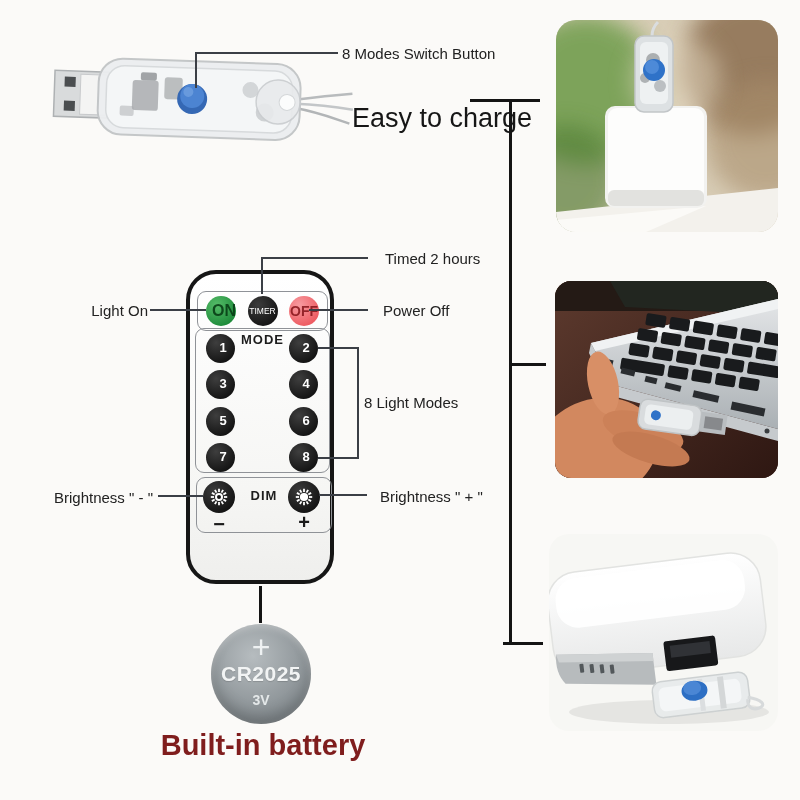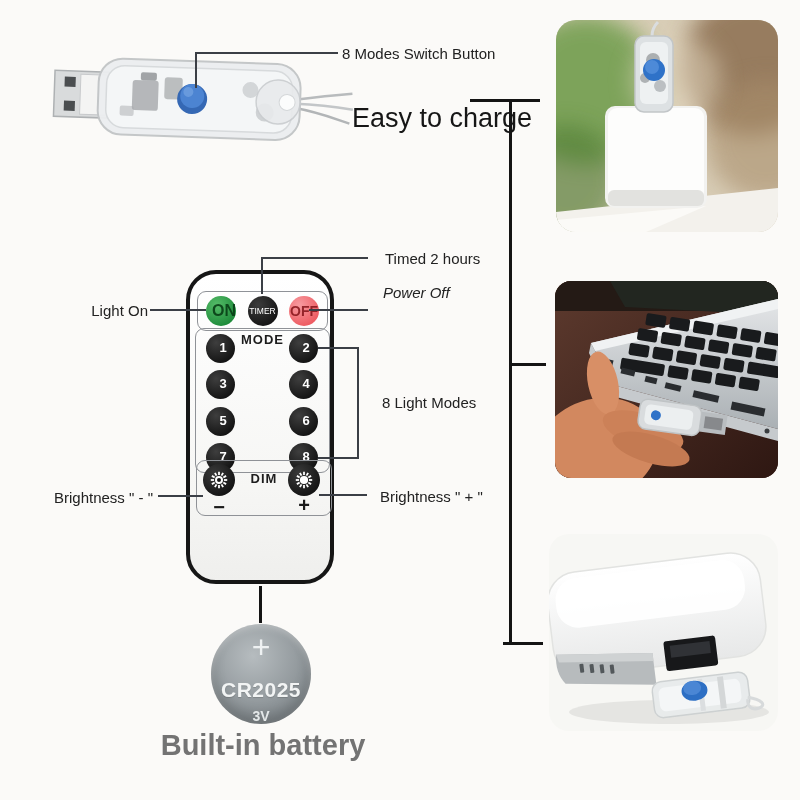--- a/index.html
+++ b/index.html
@@ -13,41 +13,41 @@
   
   .photo{position:absolute;overflow:hidden;background:#eee;}
   .photo svg{display:block;}
 
   
   .remote{position:absolute;left:186px;top:270px;width:148px;height:314px;box-sizing:border-box;
           border:4px solid #161616;border-radius:30px;background:linear-gradient(180deg,#ffffff 0%,#f6f6f4 70%,#efefed 100%);}
   .rgroup{position:absolute;box-sizing:border-box;border:1.5px solid #8f9297;border-radius:9px;}
   .g-power{left:7px;top:17px;width:131px;height:40px;display:flex;align-items:center;justify-content:space-between;padding:0 8px;}
   .g-mode{left:5px;top:54px;width:135px;height:145px;}
-  .g-dim{left:6px;top:186px;width:136px;height:56px;}
+  .g-dim{left:6px;top:203px;width:136px;height:56px;}
   .rbtn{border-radius:50%;display:flex;align-items:center;justify-content:center;box-sizing:border-box;}
   .btn-on{width:30px;height:30px;background:radial-gradient(circle at 35% 30%,#55bb68,#1f8c3b 75%);color:rgba(5,55,18,.85);font-size:16px;font-weight:bold;justify-content:flex-end;}
   .btn-timer{width:30px;height:30px;background:radial-gradient(circle at 35% 30%,#3c3c3c,#151515 75%);color:#fff;font-size:8.5px;font-weight:normal;}
   .btn-off{width:30px;height:30px;background:radial-gradient(circle at 35% 30%,#f79ba0,#ee5c62 75%);color:rgba(125,12,18,.8);font-size:14px;font-weight:bold;}
   .btn-mode{position:absolute;width:29px;height:29px;background:radial-gradient(circle at 35% 30%,#3e3e3e,#141414 75%);color:#fff;font-size:13px;font-weight:bold;}
   .btn-mode span{transform:translate(3px,-1px);}
   .mode-title{position:absolute;top:3px;left:0;width:100%;text-align:center;font-size:13px;font-weight:bold;letter-spacing:1px;color:#1d1d1d;}
   .btn-dim{position:absolute;width:32px;height:32px;background:radial-gradient(circle at 35% 30%,#3a3a3a,#141414 75%);}
   .dim-title{position:absolute;top:10px;left:0;width:100%;text-align:center;font-size:13px;font-weight:bold;letter-spacing:1px;color:#1d1d1d;}
   .dim-sign{position:absolute;width:32px;text-align:center;font-size:20px;font-weight:bold;color:#1a1a1a;line-height:18px;}
 
   
   .battery{position:absolute;left:211px;top:624px;width:100px;height:100px;border-radius:50%;
            background:radial-gradient(circle at 42% 32%,#b6bcbf,#878e92 70%,#767d81 100%);
            box-shadow:inset 0 -8px 14px rgba(0,0,0,.20), inset 0 3px 6px rgba(255,255,255,.35);
            display:flex;flex-direction:column;align-items:center;color:#f2f4f4;}
   .bat-plus{font-size:32px;font-weight:200;line-height:30px;margin-top:8px;color:#eef1f2;}
-  .bat-model{font-size:21px;font-weight:bold;letter-spacing:.5px;text-shadow:0 1px 1px rgba(0,0,0,.15);margin-top:16px;}
+  .bat-model{font-size:21px;font-weight:bold;letter-spacing:.5px;text-shadow:0 1px 1px rgba(0,0,0,.15);}
   .bat-volt{font-size:14px;font-weight:bold;margin-top:6px;color:#e4e8e9;}
-  .builtin{position:absolute;left:150px;top:729px;width:226px;text-align:center;font-size:29px;font-weight:600;color:#737373;}
+  .builtin{position:absolute;left:150px;top:729px;width:226px;text-align:center;font-size:29px;font-weight:600;color:#7f1d1d;}
 </style>
 </head>
 <body>
 
 <svg class="abs" style="left:40px;top:48px;" width="315" height="110" viewBox="0 0 315 110">
   <g transform="rotate(2 150 55)">
 
     <path d="M255 48 C280 44 295 42 312 40" stroke="#b8bbbd" stroke-width="2.5" fill="none"></path>
     <path d="M255 52 C282 52 298 54 313 56" stroke="#c3c6c8" stroke-width="2.5" fill="none"></path>
     <path d="M253 56 C280 60 296 66 310 70" stroke="#b2b5b7" stroke-width="2.5" fill="none"></path>
@@ -325,22 +325,22 @@
 <div class="line" style="left:309px;top:309px;width:59px;height:2px;"></div>
 <div class="line" style="left:318px;top:347px;width:41px;height:2px;"></div>
 <div class="line" style="left:357px;top:347px;width:2px;height:112px;"></div>
 <div class="line" style="left:318px;top:457px;width:41px;height:2px;"></div>
 <div class="line" style="left:158px;top:495px;width:45px;height:2px;"></div>
 <div class="line" style="left:319px;top:494px;width:48px;height:2px;"></div>
 <div class="blackline" style="left:259px;top:586px;width:3px;height:37px;"></div>
 
 <div class="callout" style="left:385px;top:250px;">Timed 2 hours</div>
 <div class="callout" style="left:44px;top:302px;width:104px;text-align:right;">Light On</div>
-<div class="callout" style="left:383px;top:284px;font-style:italic;">Power Off</div>
-<div class="callout" style="left:382px;top:394px;">8 Light Modes</div>
+<div class="callout" style="left:383px;top:302px;">Power Off</div>
+<div class="callout" style="left:364px;top:394px;">8 Light Modes</div>
 <div class="callout" style="left:20px;top:489px;width:133px;text-align:right;">Brightness " - "</div>
 <div class="callout" style="left:380px;top:488px;">Brightness " + "</div>
 
 <div class="battery">
   <div class="bat-plus">+</div>
   <div class="bat-model">CR2025</div>
   <div class="bat-volt">3V</div>
 </div>
 <div class="builtin">Built-in battery</div>
 

